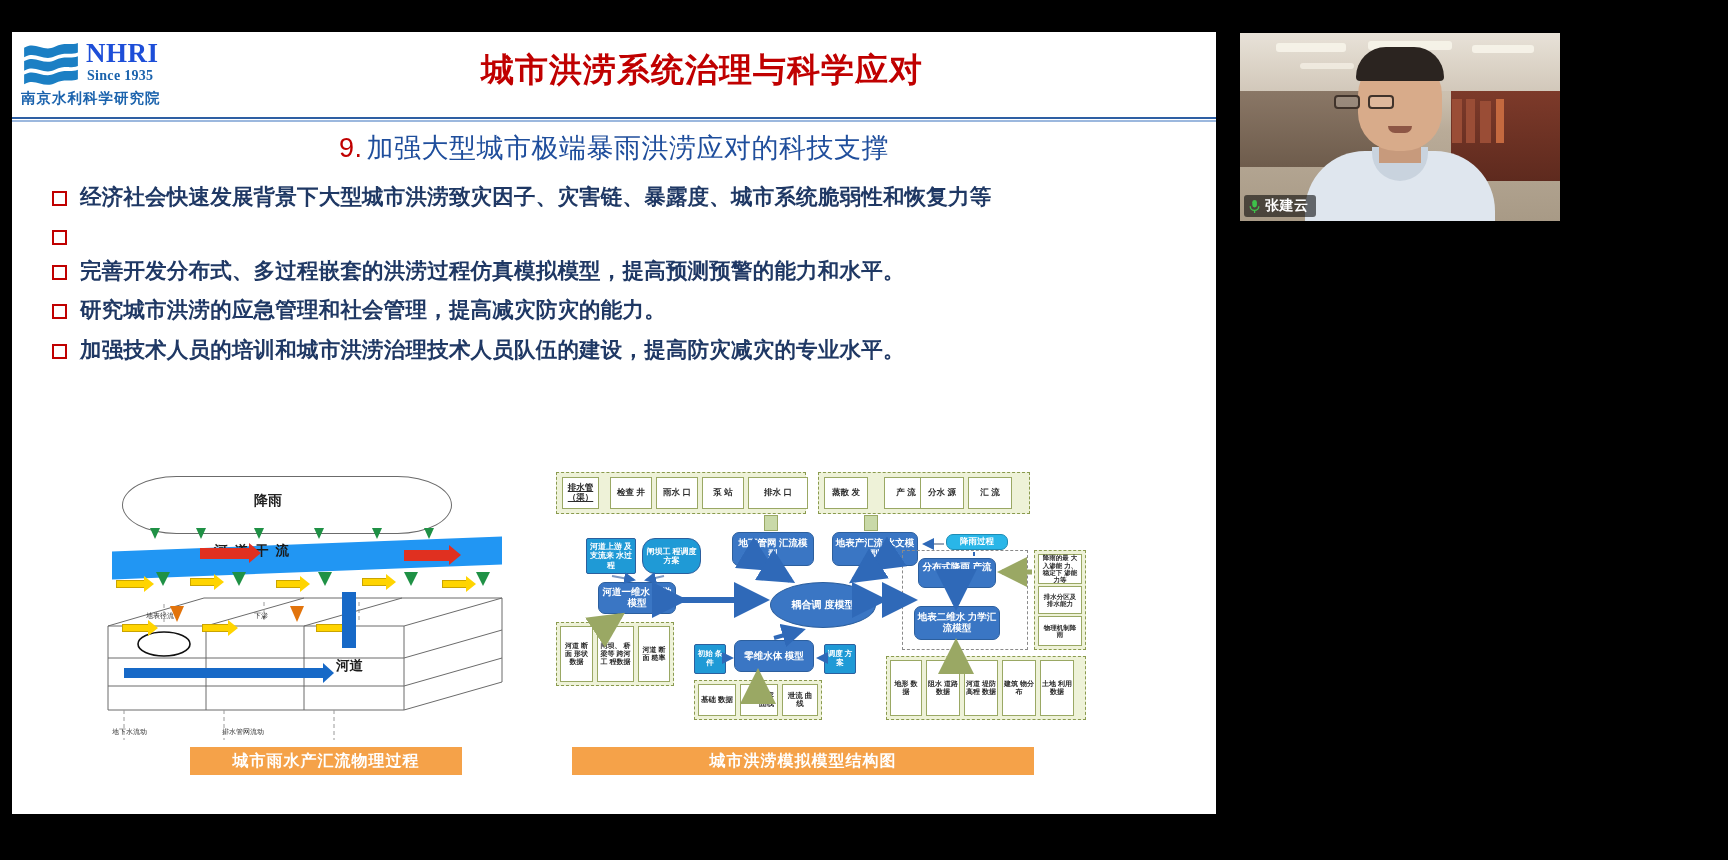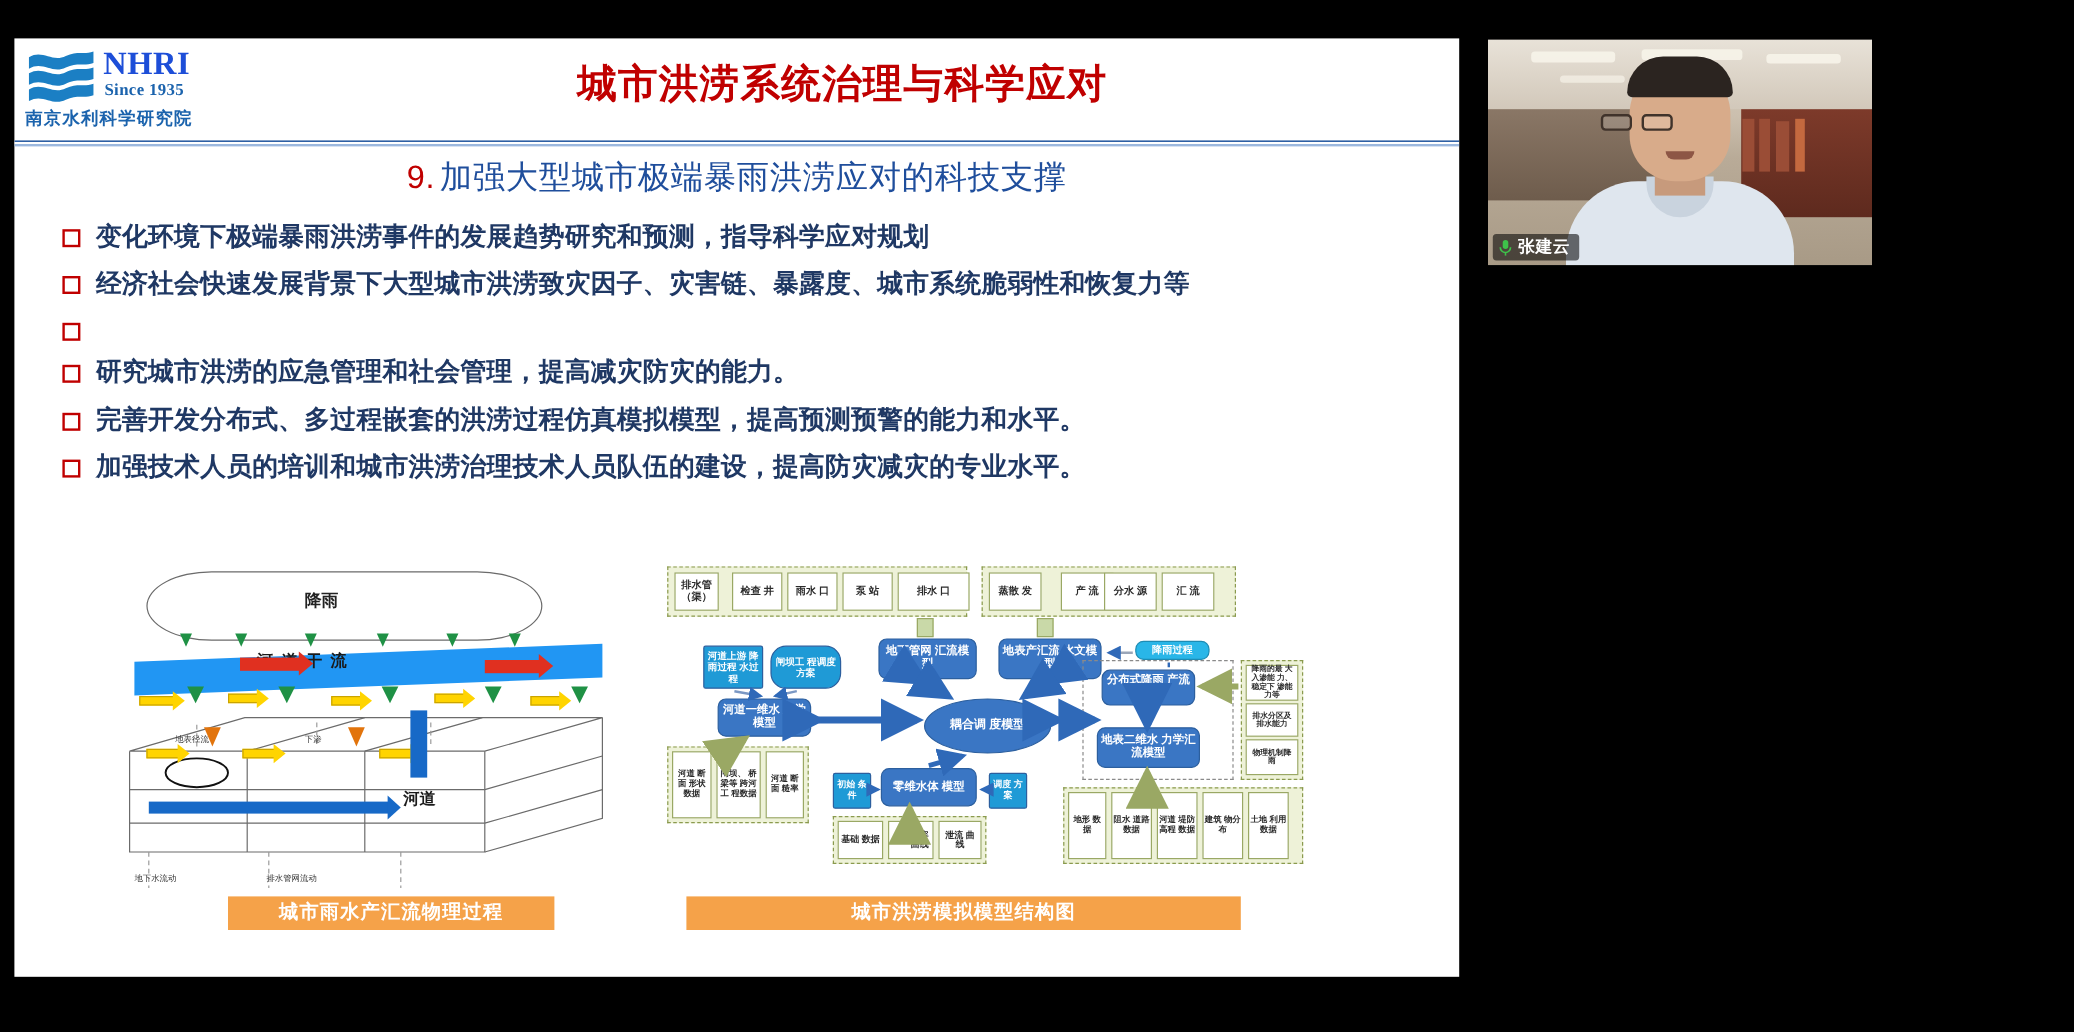--- a/index.html
+++ b/index.html
@@ -192,36 +192,32 @@
     </div>
     <div class="hdr-rule"></div>
 
     <div class="subtitle">
       <span class="num">9.</span><span>加强大型城市极端暴雨洪涝应对的科技支撑</span>
     </div>
 
     <div class="bullets">
       <div class="bullet">
         <div class="bullet-mark"></div>
-        <div class="bullet-text">变化环境下极端暴雨洪涝事件的发展趋势研究和预测，指导科学应对规划</div>
+        <div class="bullet-text">经济社会快速发展背景下大型城市洪涝致灾因子、灾害链、暴露度、城市系统脆弱性和恢复力等</div>
       </div>
       <div class="bullet">
         <div class="bullet-mark"></div>
-        <div class="bullet-text">经济社会快速发展背景下大型城市洪涝致灾因子、灾害链、暴露度、城市系统脆弱性和恢复力等</div>
       </div>
       <div class="bullet">
         <div class="bullet-mark"></div>
+        <div class="bullet-text">完善开发分布式、多过程嵌套的洪涝过程仿真模拟模型，提高预测预警的能力和水平。</div>
       </div>
       <div class="bullet">
         <div class="bullet-mark"></div>
         <div class="bullet-text">研究城市洪涝的应急管理和社会管理，提高减灾防灾的能力。</div>
-      </div>
-      <div class="bullet">
-        <div class="bullet-mark"></div>
-        <div class="bullet-text">完善开发分布式、多过程嵌套的洪涝过程仿真模拟模型，提高预测预警的能力和水平。</div>
       </div>
       <div class="bullet">
         <div class="bullet-mark"></div>
         <div class="bullet-text">加强技术人员的培训和城市洪涝治理技术人员队伍的建设，提高防灾减灾的专业水平。</div>
       </div>
     </div>
 
     <div class="figs">
 
       <div class="fig" id="figL">
@@ -279,21 +275,21 @@
         <div class="ylarr" style="left:98px;  top:152px; width:28px;"></div>
         <div class="ylarr" style="left:212px; top:152px; width:28px;"></div>
         <div class="bluarr" style="left:20px; top:196px; width:200px;"></div>
         <div style="position:absolute;left:238px;top:120px;width:14px;height:56px;background:#1769c7;"></div>
         <div class="river-txt" style="left:232px; top:185px; letter-spacing:0;">河道</div>
       </div>
 
       <div class="fig" id="figR">
 
         <div class="ggroup" style="left:14px; top:0px; width:250px; height:42px;"></div>
-        <div class="gbox" style="left:20px;  top:5px; width:37px; height:32px;">排水管
+        <div class="gbox" style="left:20px;  top:5px; width:37px; height:32px;text-decoration:underline;">排水管
 （渠）</div>
         <div class="gbox" style="left:68px;  top:5px; width:42px; height:32px;">检查
 井</div>
         <div class="gbox" style="left:114px; top:5px; width:42px; height:32px;">雨水
 口</div>
         <div class="gbox" style="left:160px; top:5px; width:42px; height:32px;">泵
 站</div>
         <div class="gbox" style="left:206px; top:5px; width:60px; height:32px;">排水
 口</div>
 
@@ -310,21 +306,21 @@
         <div class="fatarr" style="left:222px; top:43px; width:14px; height:16px;"></div>
         <div class="fatarr" style="left:322px; top:43px; width:14px; height:16px;"></div>
 
         <div class="bbox" style="left:190px; top:60px; width:82px; height:34px;">地下管网
 汇流模型</div>
         <div class="bbox" style="left:290px; top:60px; width:86px; height:34px;">地表产汇流
 水文模型</div>
         <div class="bbox cy" style="left:404px; top:62px; width:62px; height:16px; font-size:8.5px;">降雨过程</div>
 
         <div class="bbox sq" style="left:44px;  top:66px; width:50px; height:36px; font-size:8px;">河道上游
-降雨过程
+及支流来
 水过程</div>
         <div class="bbox sq" style="left:100px; top:66px; width:59px; height:36px; font-size:8px;border-radius:13px;">闸坝工
 程调度
 方案</div>
         <div class="bbox" style="left:56px; top:110px; width:78px; height:32px;">河道一维水
 力学模型</div>
 
         <div class="ellipse" style="left:228px; top:110px; width:106px; height:46px;">耦合调
 度模型</div>
 

